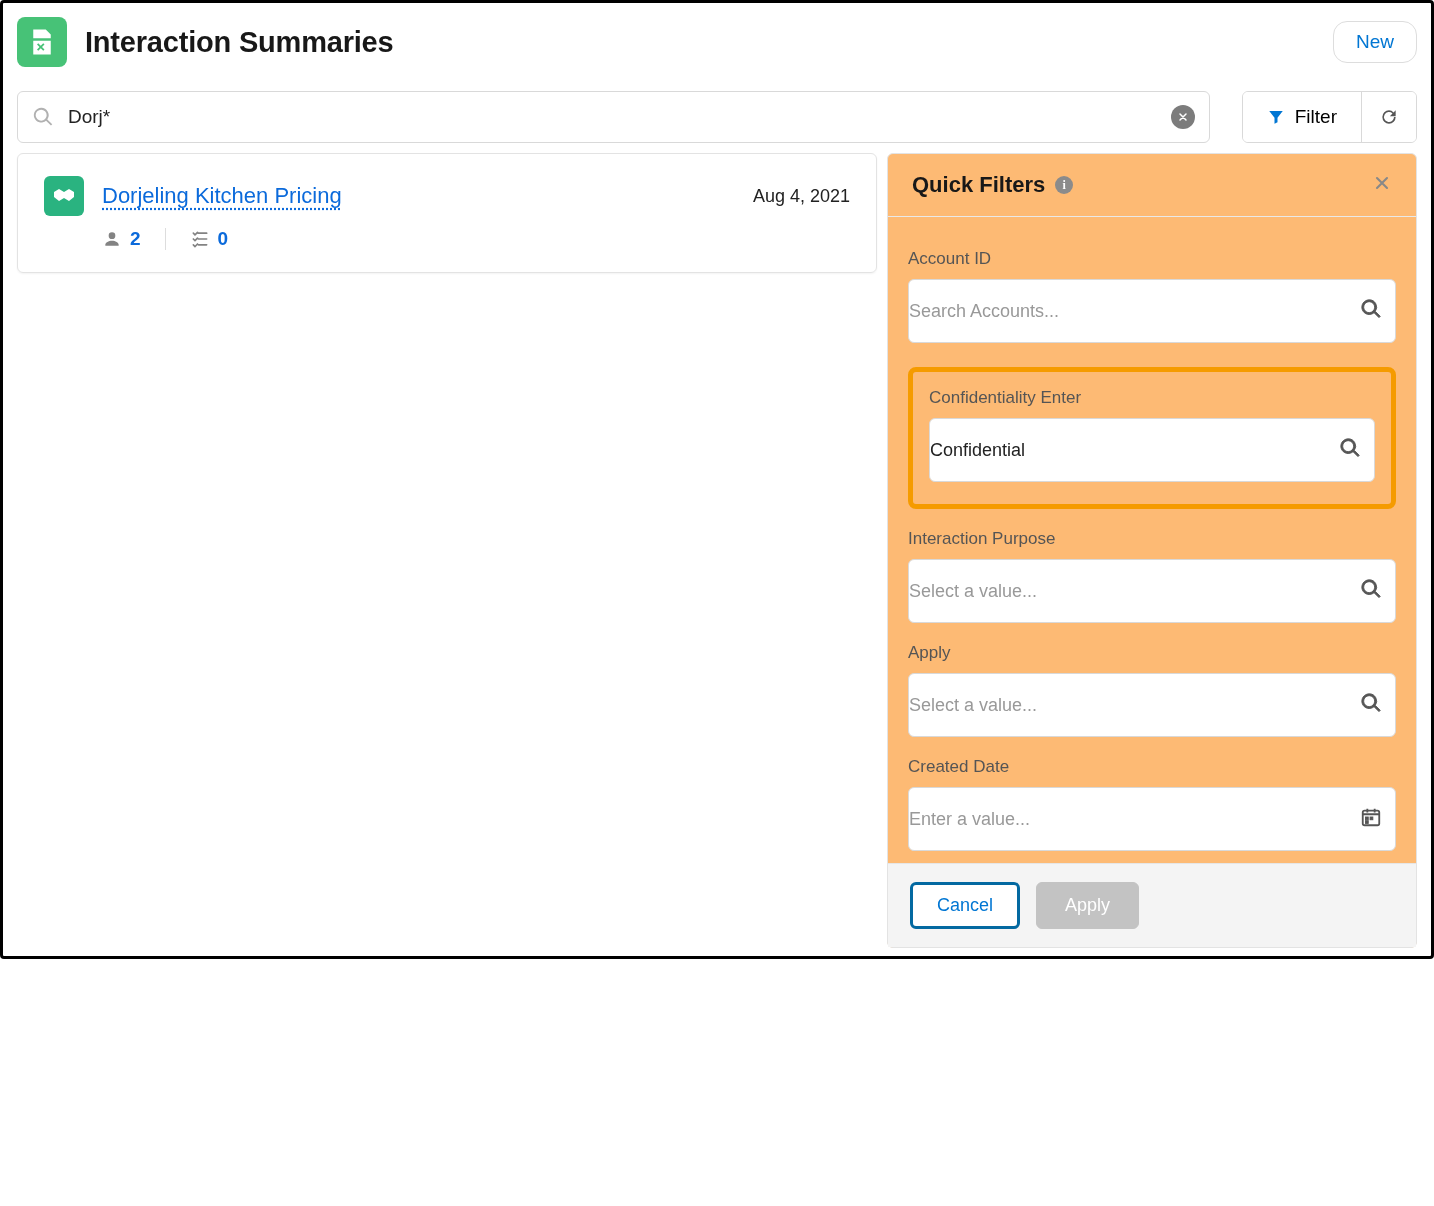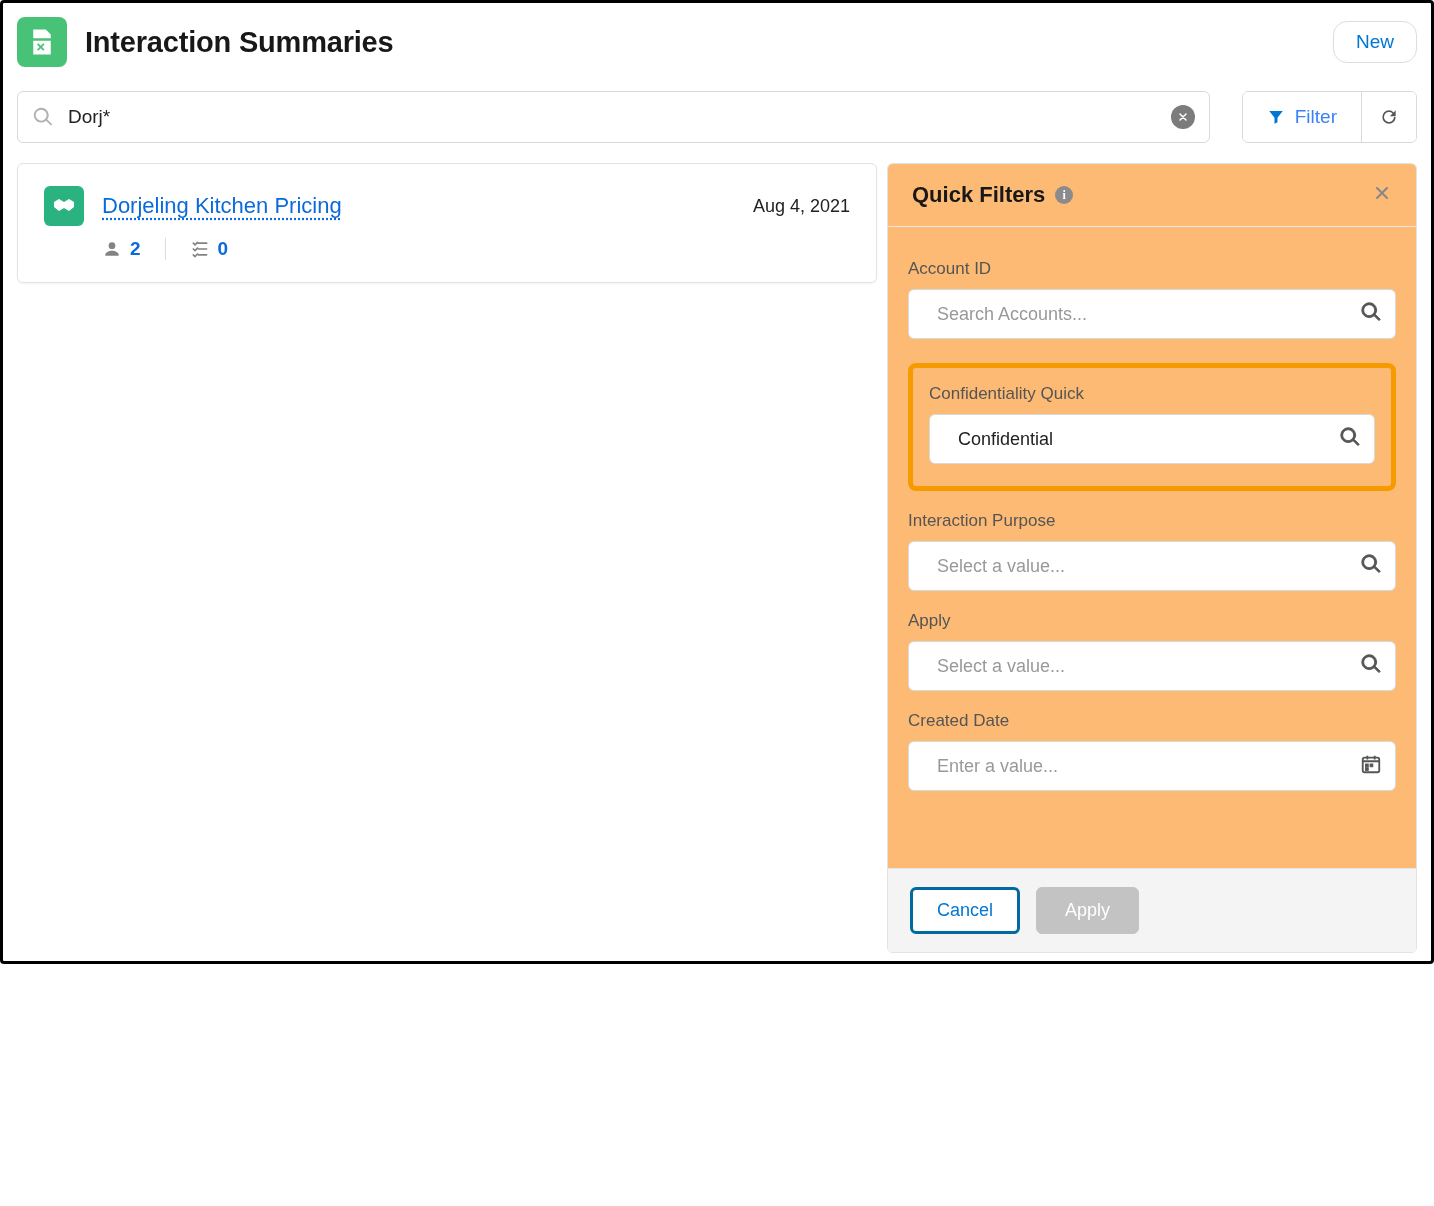--- a/index.html
+++ b/index.html
@@ -41,32 +41,32 @@
     border:none; outline:none; font-size:19px; margin-left:12px; flex:1; color:#222;
     font-family:inherit;
   }
   .clear-btn {
     width:24px; height:24px; border-radius:50%; background:#7c7c7c; color:#fff;
     display:flex; align-items:center; justify-content:center; font-size:15px; line-height:1;
     cursor:pointer;
   }
   .filter-group { display:flex; border:1px solid #d9d9d9; border-radius:6px; overflow:hidden; }
   .filter-btn {
-    display:flex; align-items:center; gap:10px; padding:0 24px; color:#3b82f6;
+    display:flex; align-items:center; gap:10px; padding:0 24px; color:#000000;
     font-size:19px; font-weight:500; background:#fff; cursor:pointer;
   }
   .filter-btn svg { width:18px; height:18px; fill:#0176d3; }
   .refresh-btn {
     width:55px; display:flex; align-items:center; justify-content:center;
     border-left:1px solid #d9d9d9; background:#fff; cursor:pointer;
   }
   .refresh-btn svg { width:20px; height:20px; fill:#555; }
 
   
-  .body-row { display:flex; margin-top:20px; gap:10px; align-items:flex-start; }
+  .body-row { display:flex; margin-top:10px; gap:10px; align-items:flex-start; }
 
   
   .card {
     flex:1; border:1px solid #e3e3e3; border-radius:6px; padding:22px 26px;
     box-shadow:0 1px 2px rgba(0,0,0,0.05);
   }
   .card-head { display:flex; align-items:center; }
   .card-icon {
     width:40px; height:40px; border-radius:6px; background:#2ab380;
     display:flex; align-items:center; justify-content:center; margin-right:18px;
@@ -96,22 +96,22 @@
     display:inline-flex; align-items:center; justify-content:center; font-size:12px;
     font-weight:700; margin-left:10px; font-style:normal; font-family:Georgia, serif;
   }
   .close-panel { margin-left:auto; color:#888; cursor:pointer; }
   .close-panel svg { width:20px; height:20px; fill:#888; }
 
   .panel-body { padding:12px 20px; }
   .field-group { margin-top:20px; }
   .field-label { font-size:17px; color:#555; margin-bottom:10px; }
   .field-input {
-    width:100%; height:50px; border:1px solid #d9d9d9; border-radius:6px;
-    padding:0 50px 0 28px; font-size:18px; color:#222; outline:none;
+    width:100%; height:64px; border:1px solid #d9d9d9; border-radius:6px;
+    padding:0 50px 0 0; font-size:18px; color:#222; outline:none;
     font-family:inherit;
   }
   .field-input::placeholder { color:#999; }
   .field-wrap { position:relative; }
   .field-icon { position:absolute; right:14px; top:50%; transform:translateY(-50%); }
   .field-icon svg { width:22px; height:22px; fill:#555; stroke:#555; }
 
   .highlight { border:5px solid #f59b00; border-radius:8px; padding:16px 16px 22px 16px; margin-top:24px; }
   .highlight .field-group { margin-top:0; }
 
@@ -218,21 +218,21 @@
             <span class="field-icon">
               <svg viewBox="0 0 24 24">
                   <path d="M10 2a8 8 0 105.3 14l5.4 5.4 1.4-1.4-5.4-5.4A8 8 0 0010 2zm0 2a6 6 0 110 12 6 6 0 010-12z"></path>
                 </svg>
             </span>
           </div>
         </div>
 
         <div class="highlight">
           <div class="field-group">
-            <div class="field-label">Confidentiality Quick</div>
+            <div class="field-label">Confidentiality Enter</div>
             <div class="field-wrap">
               <input class="field-input" value="Confidential" style="">
               <span class="field-icon">
                 <svg viewBox="0 0 24 24">
                     <path d="M10 2a8 8 0 105.3 14l5.4 5.4 1.4-1.4-5.4-5.4A8 8 0 0010 2zm0 2a6 6 0 110 12 6 6 0 010-12z"></path>
                   </svg>
               </span>
             </div>
           </div>
         </div>

